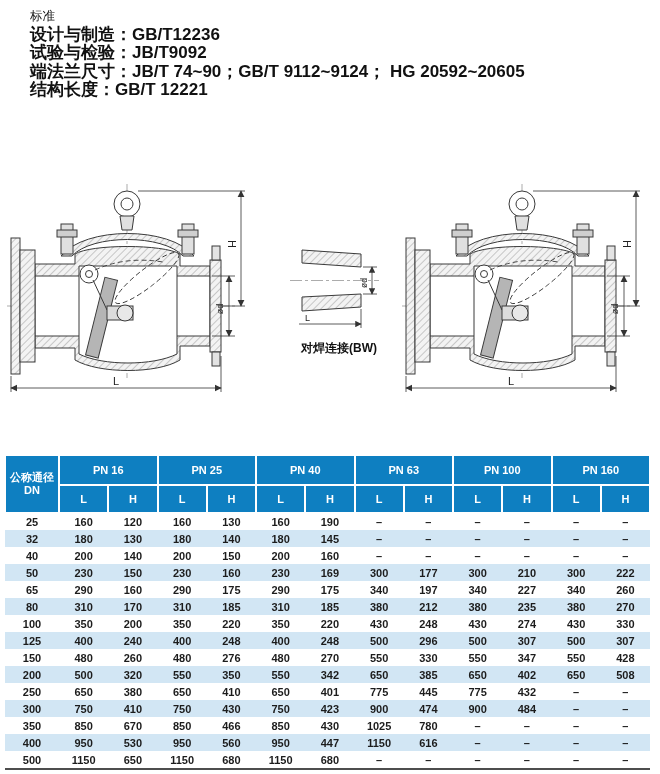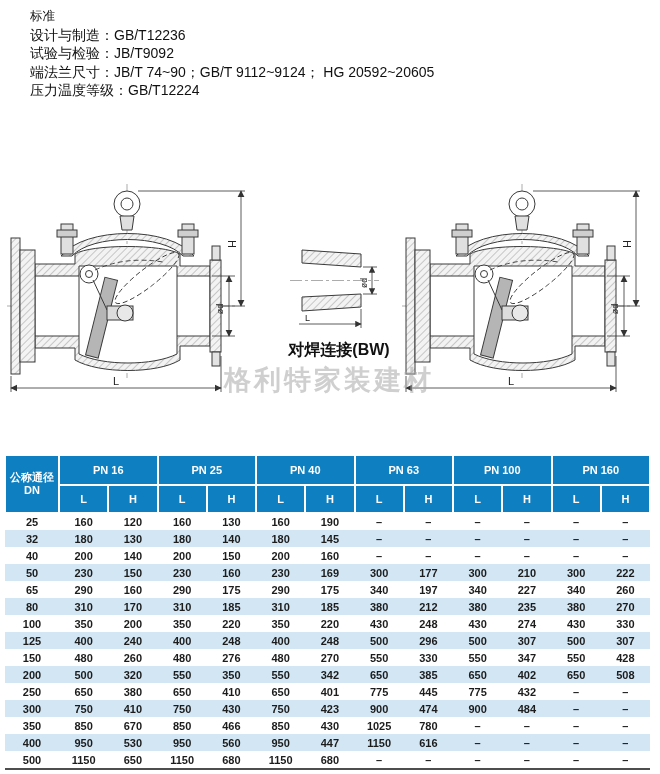--- a/index.html
+++ b/index.html
@@ -4,27 +4,27 @@
 <style>
   html,body{margin:0;padding:0;}
   body{
     width:660px;height:774px;background:#fff;position:relative;overflow:hidden;
     font-family:"Liberation Sans","DejaVu Sans",sans-serif;color:#111;
     --header-bg:#0e7fc1;--band-bg:#d2e6f4;
   }
   
   .standards{height:170px;box-sizing:border-box;padding:7px 0 0 30px;}
   .std-title{font-size:12.5px;font-weight:normal;line-height:18.5px;}
-  .std-line{font-size:14px;font-weight:normal;line-height:18.5px;white-space:nowrap;}
+  .std-line{font-size:17px;font-weight:bold;line-height:18.5px;white-space:nowrap;}
   
   .drawings{position:relative;height:285px;}
   .valve-left{position:absolute;left:5px;top:8px;}
   .valve-right{position:absolute;left:400px;top:8px;}
   .bw{position:absolute;left:287px;top:66px;width:104px;text-align:center;}
-  .bw-caption{font-size:16px;font-weight:bold;margin-top:0px;white-space:nowrap;}
+  .bw-caption{font-size:12px;font-weight:bold;margin-top:0px;white-space:nowrap;}
   .watermark{
     position:absolute;left:224px;top:192px;width:220px;
     font-size:27px;font-weight:bold;letter-spacing:3px;white-space:nowrap;
     color:#a9a9a9;opacity:.55;
   }
   
   .table-wrap{margin-left:5px;}
   table.spec{border-collapse:separate;border-spacing:0;width:645px;table-layout:fixed;}
   table.spec th{
     background:var(--header-bg);color:#fff;font-weight:bold;font-size:11px;
@@ -42,21 +42,21 @@
 </head>
 <body style="--header-bg: #0e7fc1; --band-bg: #d2e6f4;">
 
 <div class="page">
 
   <section class="standards">
     <div class="std-title">标准</div>
     <div class="std-line">设计与制造：GB/T12236</div>
     <div class="std-line">试验与检验：JB/T9092</div>
     <div class="std-line">端法兰尺寸：JB/T 74~90；GB/T 9112~9124； HG 20592~20605</div>
-    <div class="std-line">压力温度等级：GB/T12224</div>
+    <div class="std-line">结构长度：GB/T 12221</div>
   </section>
 
   <section class="drawings">
 
     <svg class="valve-left" width="245" height="228" viewBox="0 0 245 228">
       <defs>
         <pattern id="hA" width="5" height="5" patternUnits="userSpaceOnUse" patternTransform="rotate(45)">
           <rect width="5" height="5" fill="#f3f3f3"></rect>
             <line x1="0" y1="0" x2="0" y2="5" stroke="#9a9a9a" stroke-width="1"></line>
         </pattern>
@@ -202,21 +202,20 @@
         <line x1="216" y1="178" x2="216" y2="214"></line>
         <line x1="6" y1="210" x2="216" y2="210" marker-start="url(#arB)" marker-end="url(#arB)"></line>
       </g>
       <g fill="#222" font-size="11">
         <text x="231" y="66" text-anchor="middle" transform="rotate(-90 231 66)">H</text>
         <text x="218" y="131" text-anchor="middle" font-size="9" transform="rotate(-90 218 131)">ød</text>
         <text x="111" y="207" text-anchor="middle">L</text>
       </g>
     </svg>
 
-    <div class="watermark">格利特家装建材</div>
   </section>
 
   <section class="table-wrap">
     <table class="spec">
       <colgroup>
         <col style="width:54px">
         <col>
           <col>
           <col>
           <col>

